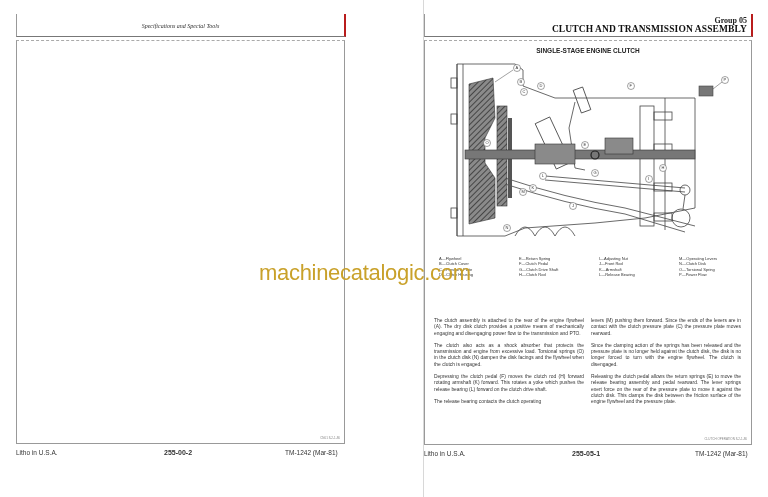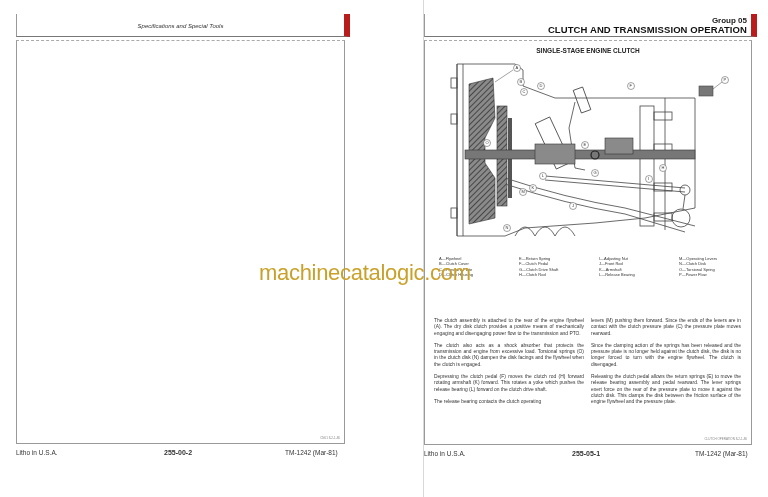--- a/index.html
+++ b/index.html
@@ -3,21 +3,21 @@
 <meta charset="utf-8">
 <style>
   html, body { margin:0; padding:0; }
   body { width:768px; height:497px; background:#ffffff; position:relative; overflow:hidden;
          font-family:"Liberation Sans", sans-serif; color:#222; }
   .page { position:absolute; top:0; height:497px; }
   .left-page { left:0; width:384px; }
   .right-page { left:384px; width:384px; }
   .gutter { position:absolute; left:423px; top:0; width:1px; height:497px; background:#d8d8d8; }
 
-  .hdr-box { position:absolute; border-left:1px solid #999; border-right:6px solid #b91c1c; border-bottom:1px solid #777; }
+  .hdr-box { position:absolute; border-left:1px solid #999; border-right:2px solid #b91c1c; border-bottom:1px solid #777;font-family:Liberation Serif, serif; }
   .body-box { position:absolute; border:1px solid #999; border-top:1px dashed #aaa; }
 
   .l-hdr { left:16px; top:14px; width:327px; height:22px; }
   .l-hdr .t { position:absolute; left:0; right:0; top:9px; text-align:center; font-size:6px; font-style:italic; color:#333; }
   .l-body { left:16px; top:40px; width:327px; height:402px; }
   .tiny-code { position:absolute; font-size:3px; color:#888; }
 
   .footer { position:absolute; font-size:6.5px; color:#333; }
   .footer.bold { font-weight:bold; font-size:7px; }
 
@@ -52,21 +52,21 @@
     <div class="tiny-code" style="right:4px; bottom:3px;">CN01 8-2-1-86</div>
   </div>
   <div class="footer" style="left:16px; top:449px;">Litho in U.S.A.</div>
   <div class="footer bold" style="left:164px; top:449px;">255-00-2</div>
   <div class="footer" style="left:285px; top:449px;">TM-1242 (Mar-81)</div>
 </div>
 
 <div class="page right-page">
   <div class="hdr-box r-hdr">
     <div class="grp">Group 05</div>
-    <div class="ttl">CLUTCH AND TRANSMISSION OPERATION</div>
+    <div class="ttl">CLUTCH AND TRANSMISSION ASSEMBLY</div>
   </div>
 
   <div class="body-box r-body">
     <div class="fig-title">SINGLE-STAGE ENGINE CLUTCH</div>
 
     <svg class="figure" viewBox="0 0 290 190" xmlns="http://www.w3.org/2000/svg">
       <defs>
         <pattern id="hatch" width="4" height="4" patternUnits="userSpaceOnUse" patternTransform="rotate(45)">
           <rect width="4" height="4" fill="#8a8a8a"></rect>
           <line x1="0" y1="0" x2="0" y2="4" stroke="#333" stroke-width="1.6"></line>

